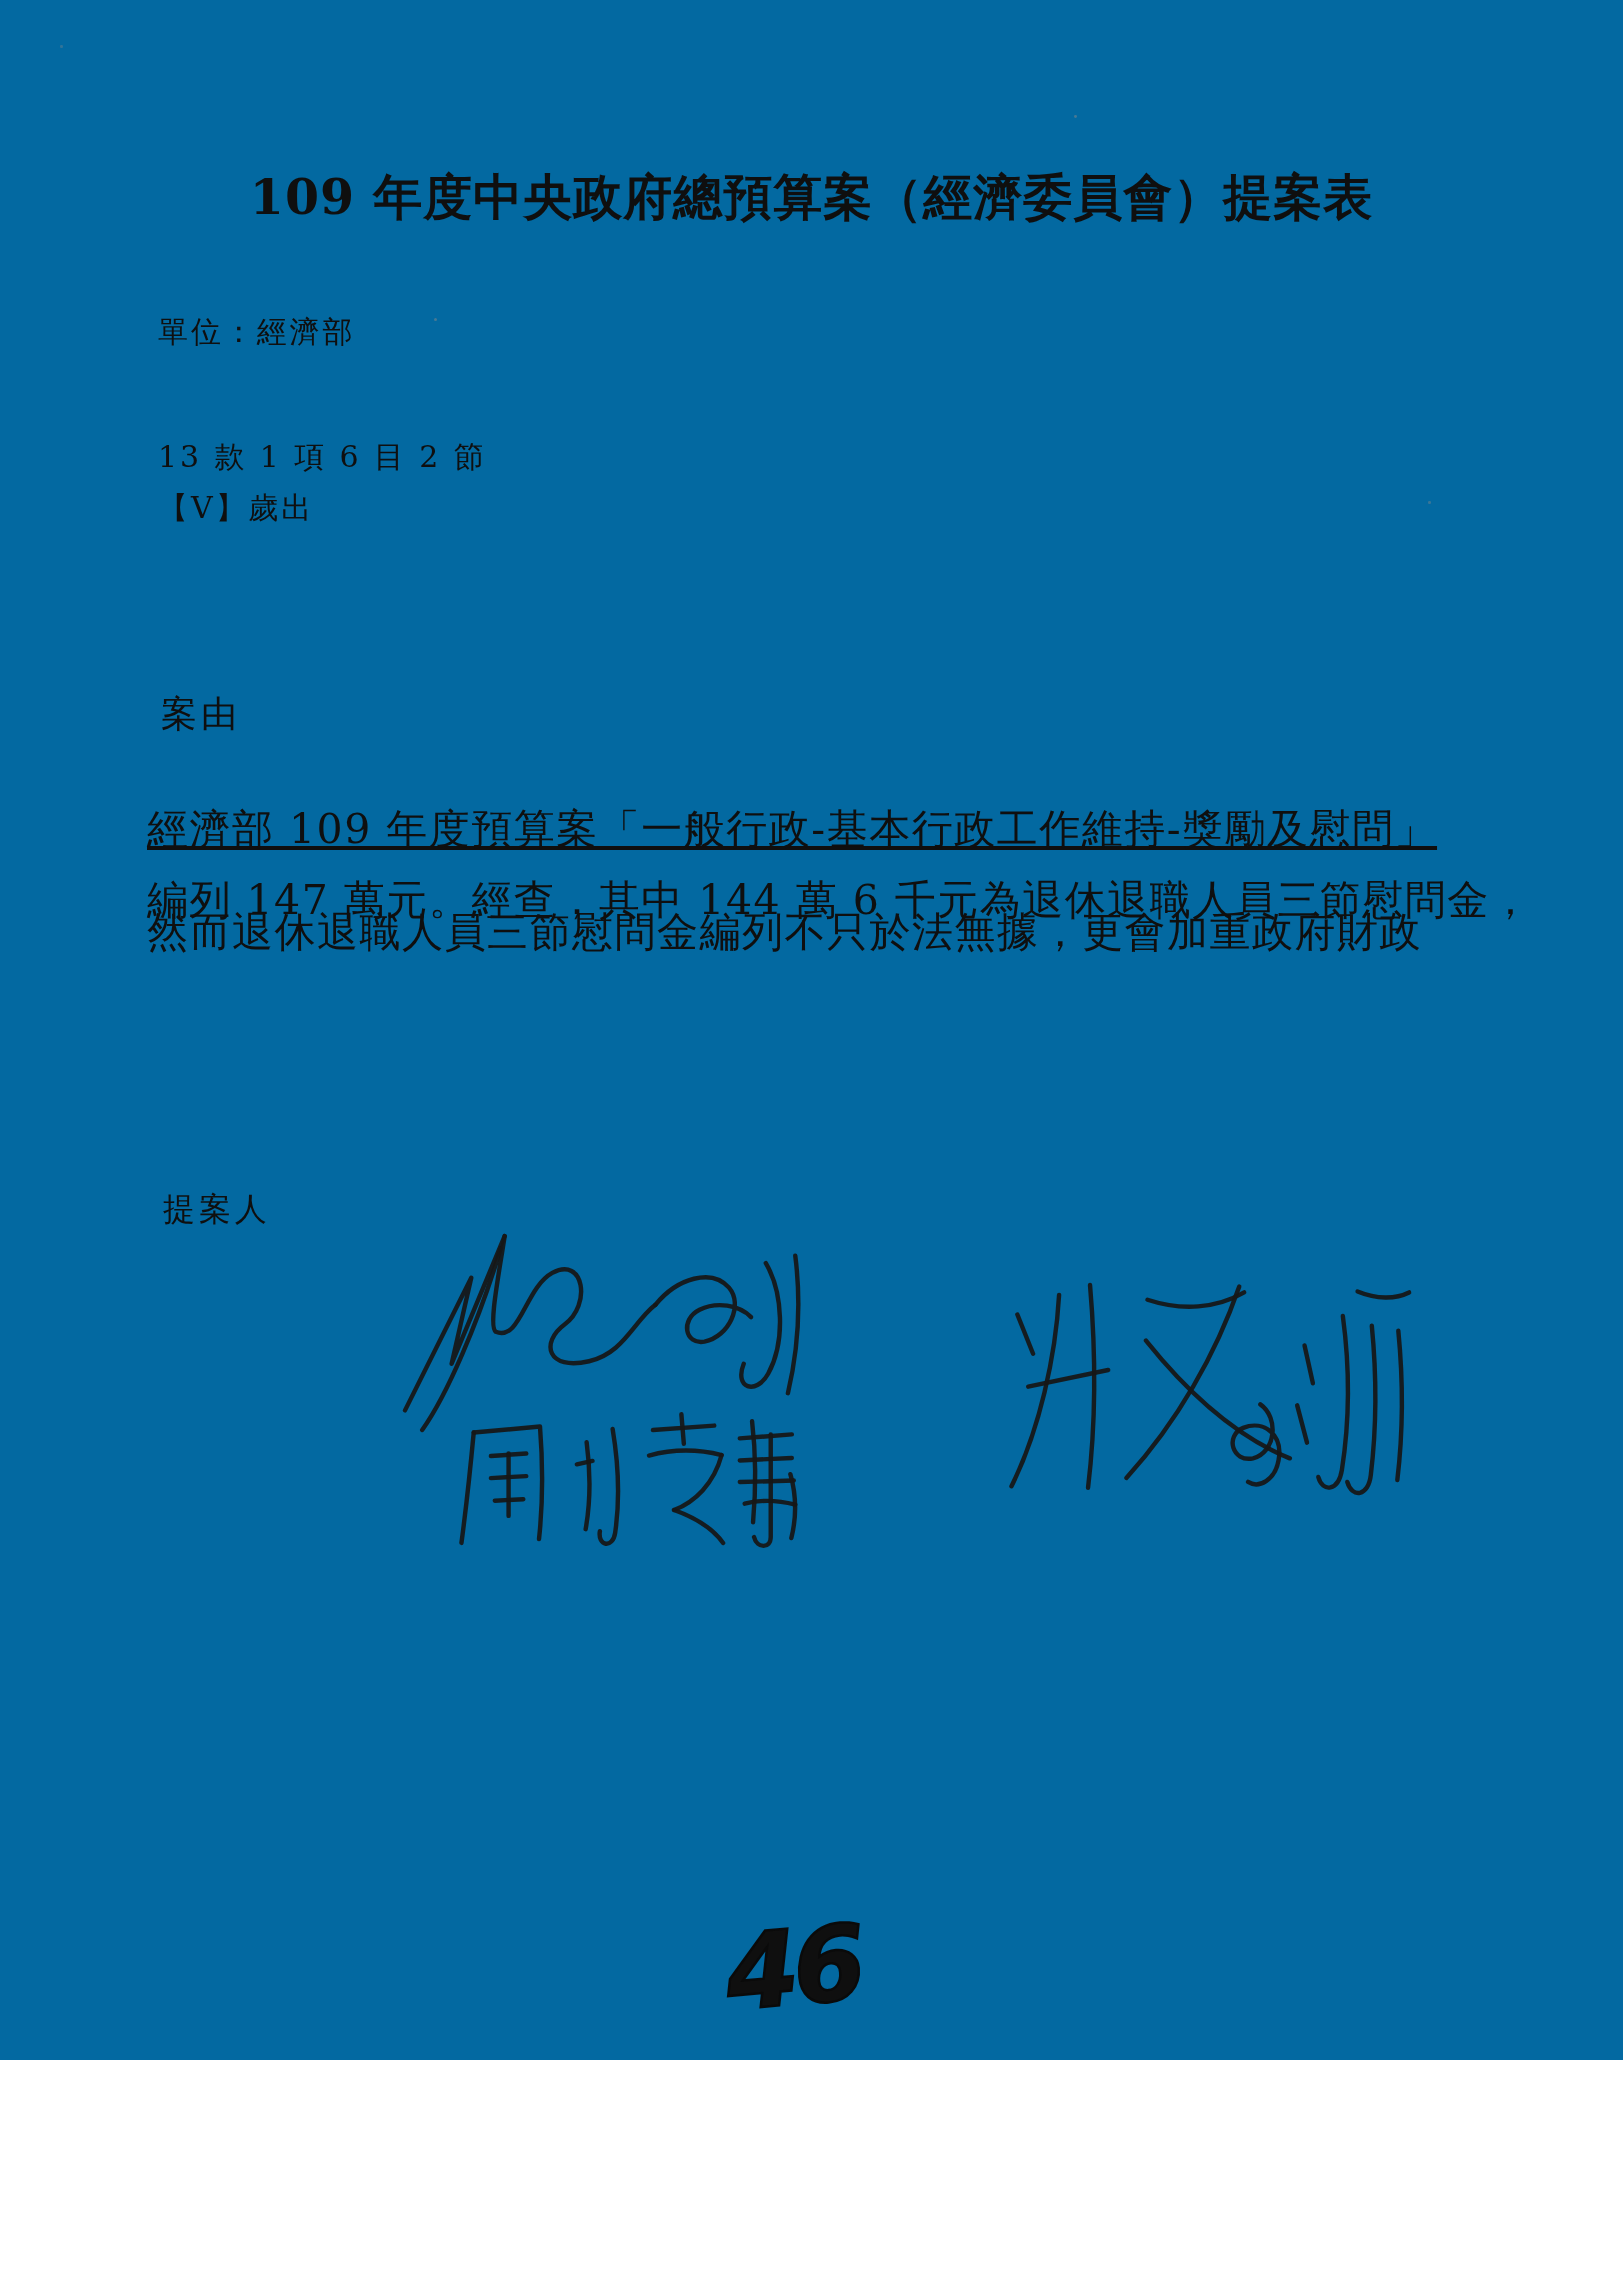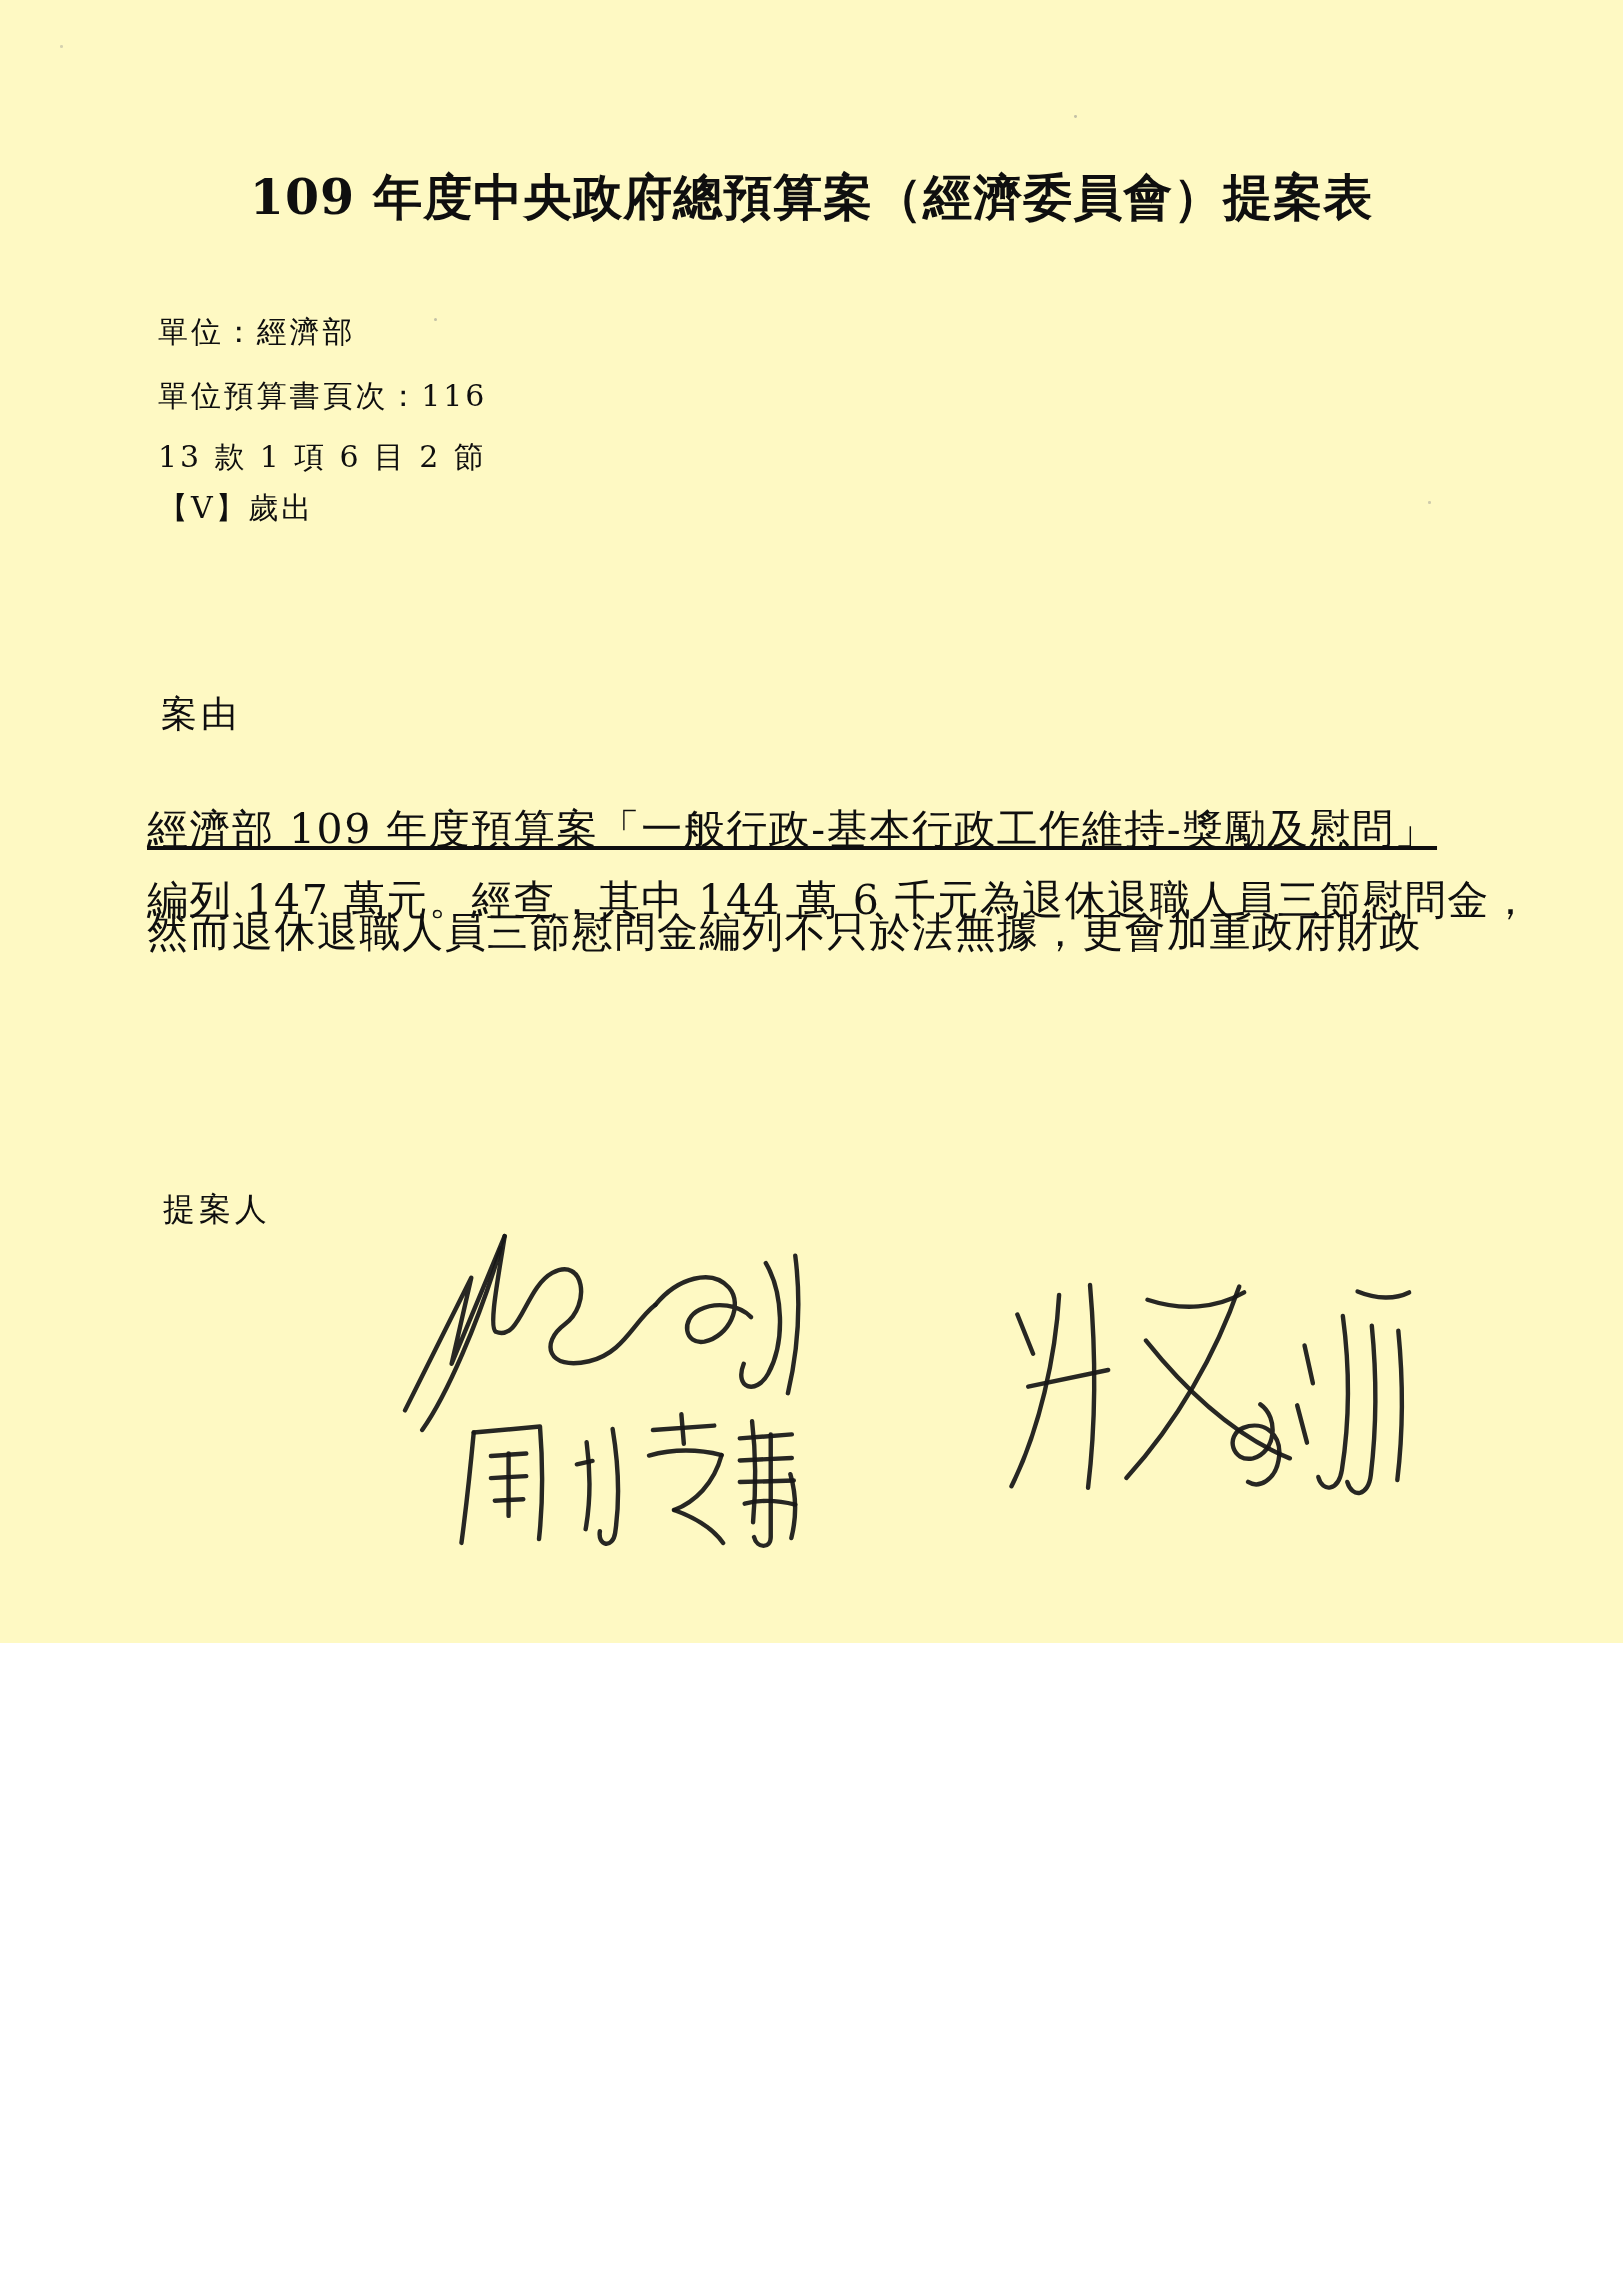--- a/index.html
+++ b/index.html
@@ -1,19 +1,19 @@
 <!DOCTYPE html>
 <html style="font-size:7.9px"><head>
 <meta charset="utf-8">
 <style>
   html,body{margin:0;padding:0;background:#ffffff;}
   .page{
     position:relative;
-    width:1623px;height:1643px;
-    background:#fef9c3;
+    width:1623px;height:2060px;
+    background:#0369a1;
     overflow:hidden;
     font-family:"DejaVu Serif","Liberation Serif",serif;
     color:#0f0f0f;
   }
   .abs{position:absolute;white-space:nowrap;line-height:1;}
   .title{
     left:0;right:0;top:173px;
     text-align:center;
     font-size:49px;font-weight:700;
     letter-spacing:1px;
@@ -55,21 +55,20 @@
   .sp4{left:60px;top:45px;width:2.5px;height:2.5px;opacity:.35;}
 </style>
 </head>
 <body>
 
 <div class="page">
 
   <div class="abs title">109 年度中央政府總預算案（經濟委員會）提案表</div>
 
   <div class="abs meta m0">單位：經濟部</div>
-  <div class="abs meta m1">單位預算書頁次：116</div>
   <div class="abs meta m2">13 款 1 項 6 目 2 節</div>
   <div class="abs meta m3">【V】歲出</div>
 
   <div class="abs case-label">案由</div>
 
   <div class="abs bodyline b0">經濟部 109 年度預算案「一般行政-基本行政工作維持-獎勵及慰問」</div>
   <div class="abs bodyline b1">編列 147 萬元。經查，其中 144 萬 6 千元為退休退職人員三節慰問金，</div>
   <div class="abs bodyline b2">然而退休退職人員三節慰問金編列不只於法無據，更會加重政府財政</div>
 
   <div class="abs proposer">提案人</div>

